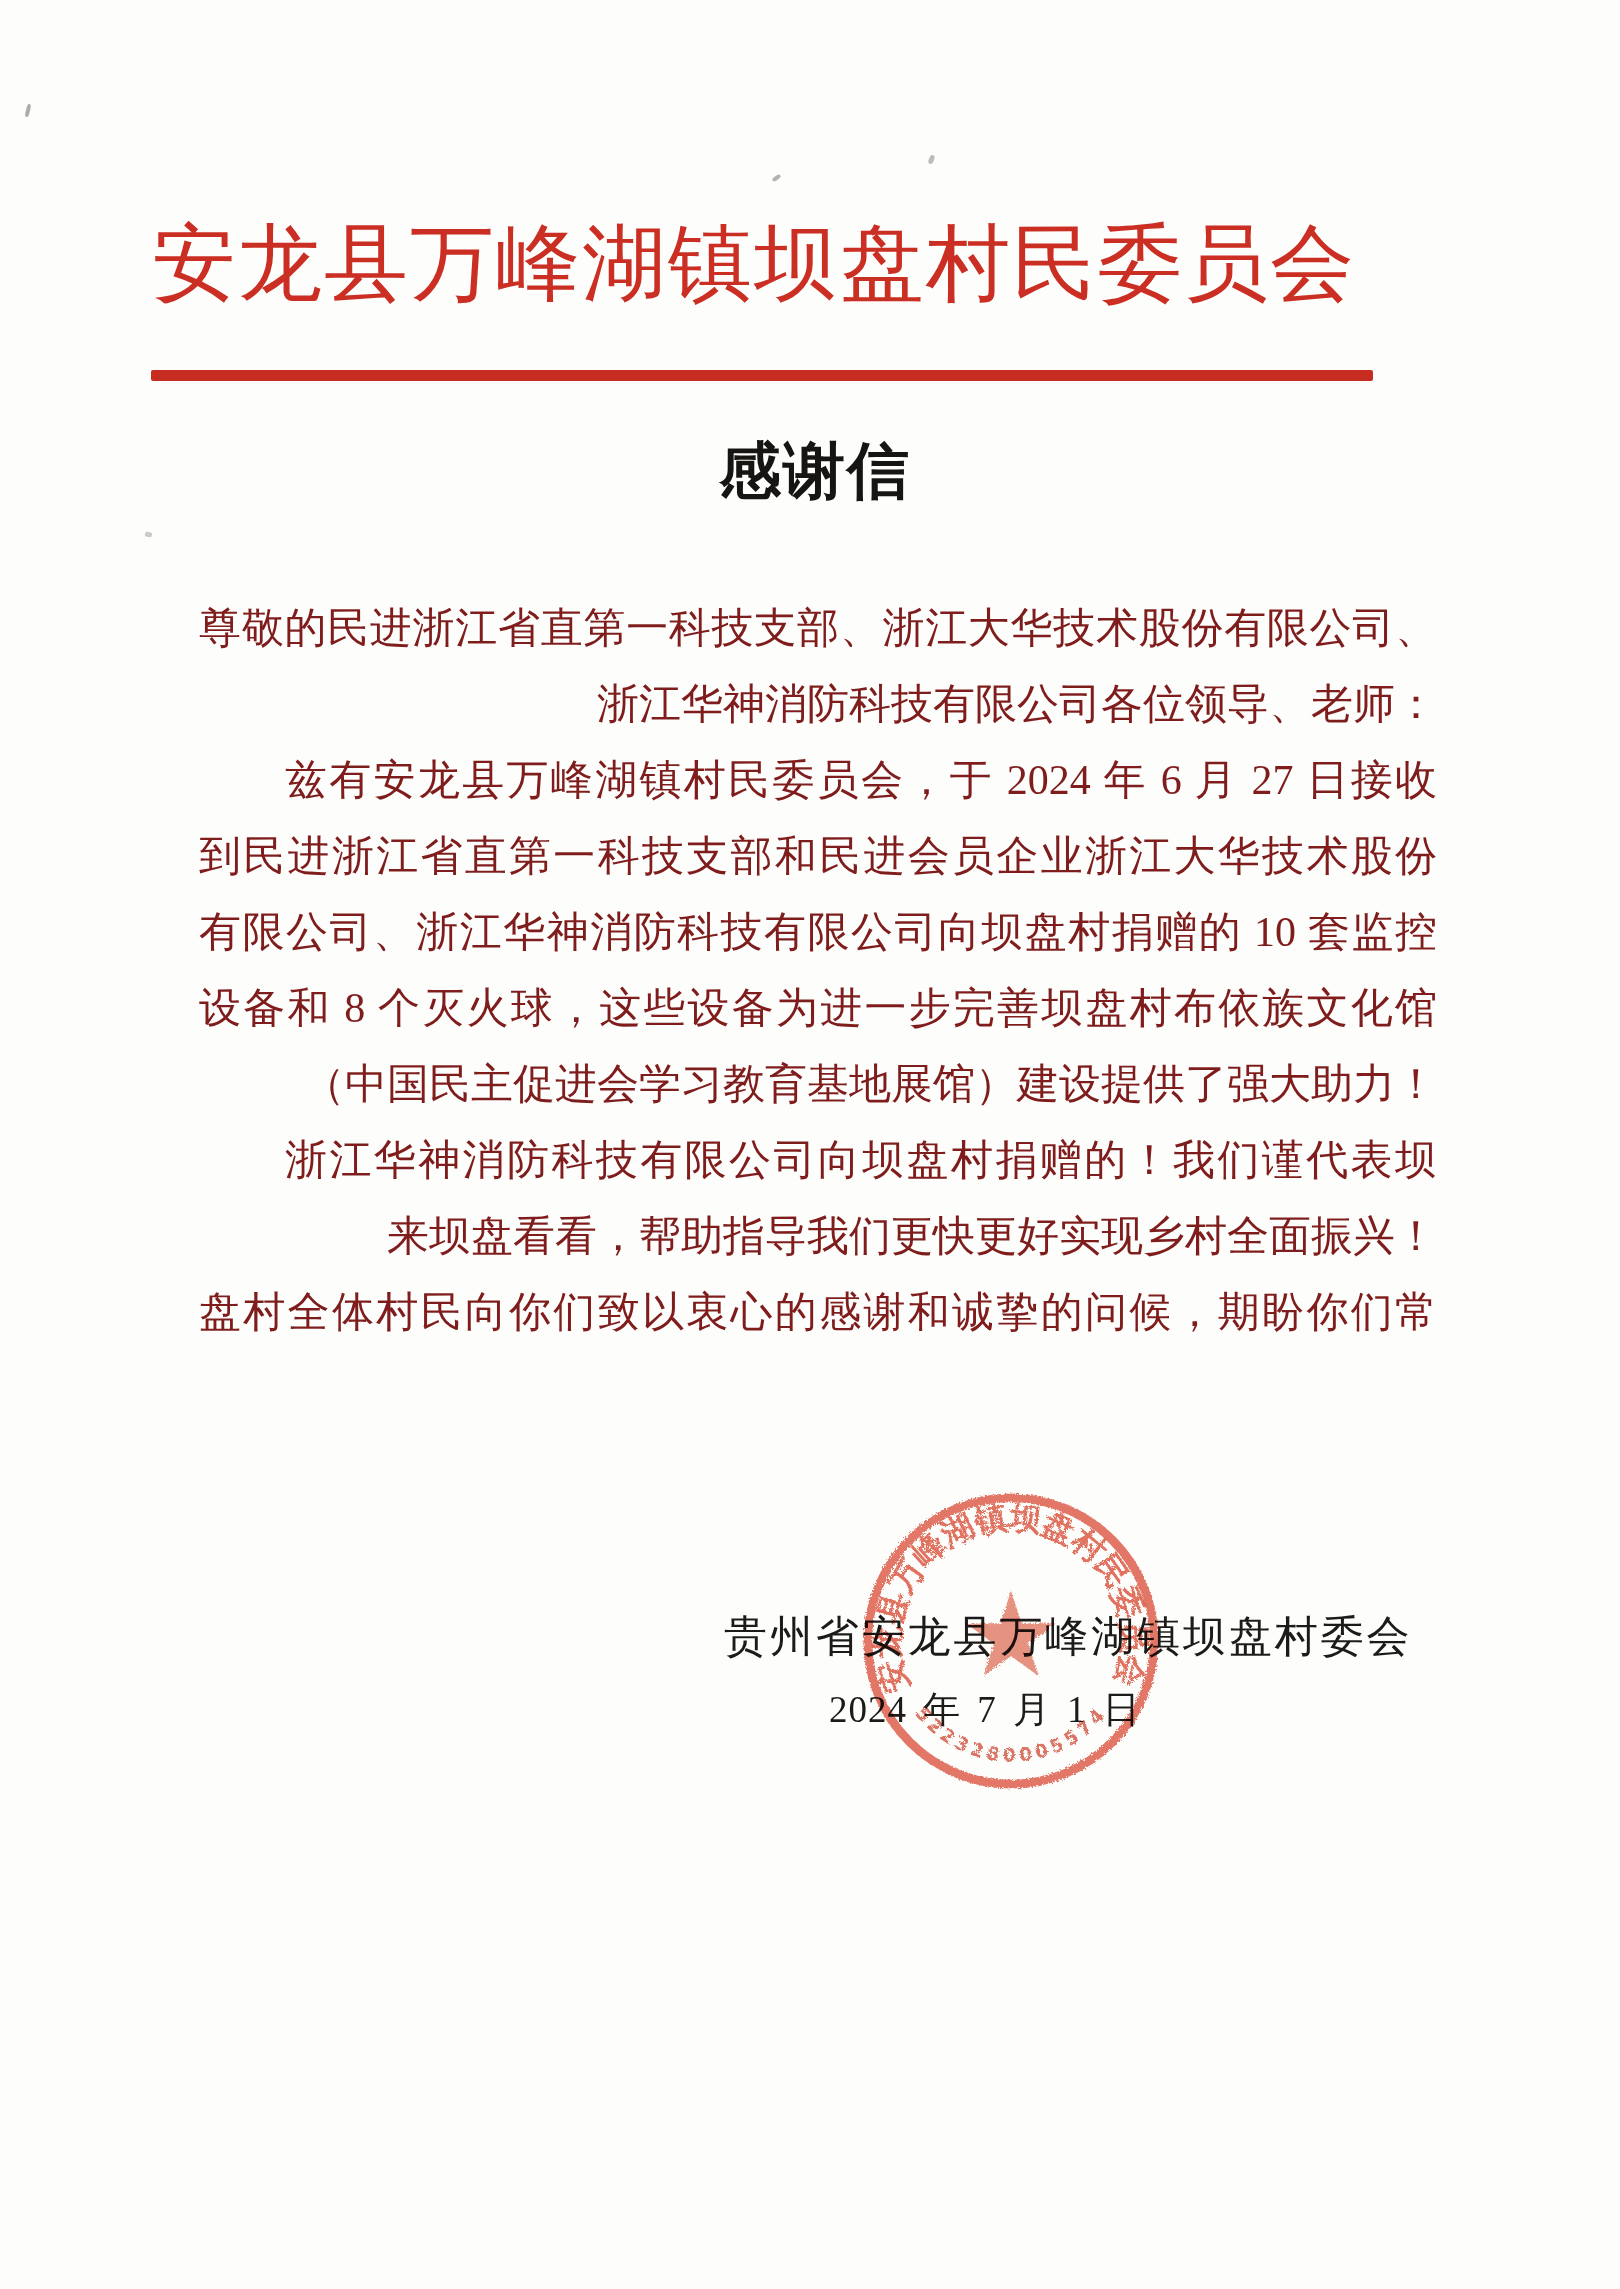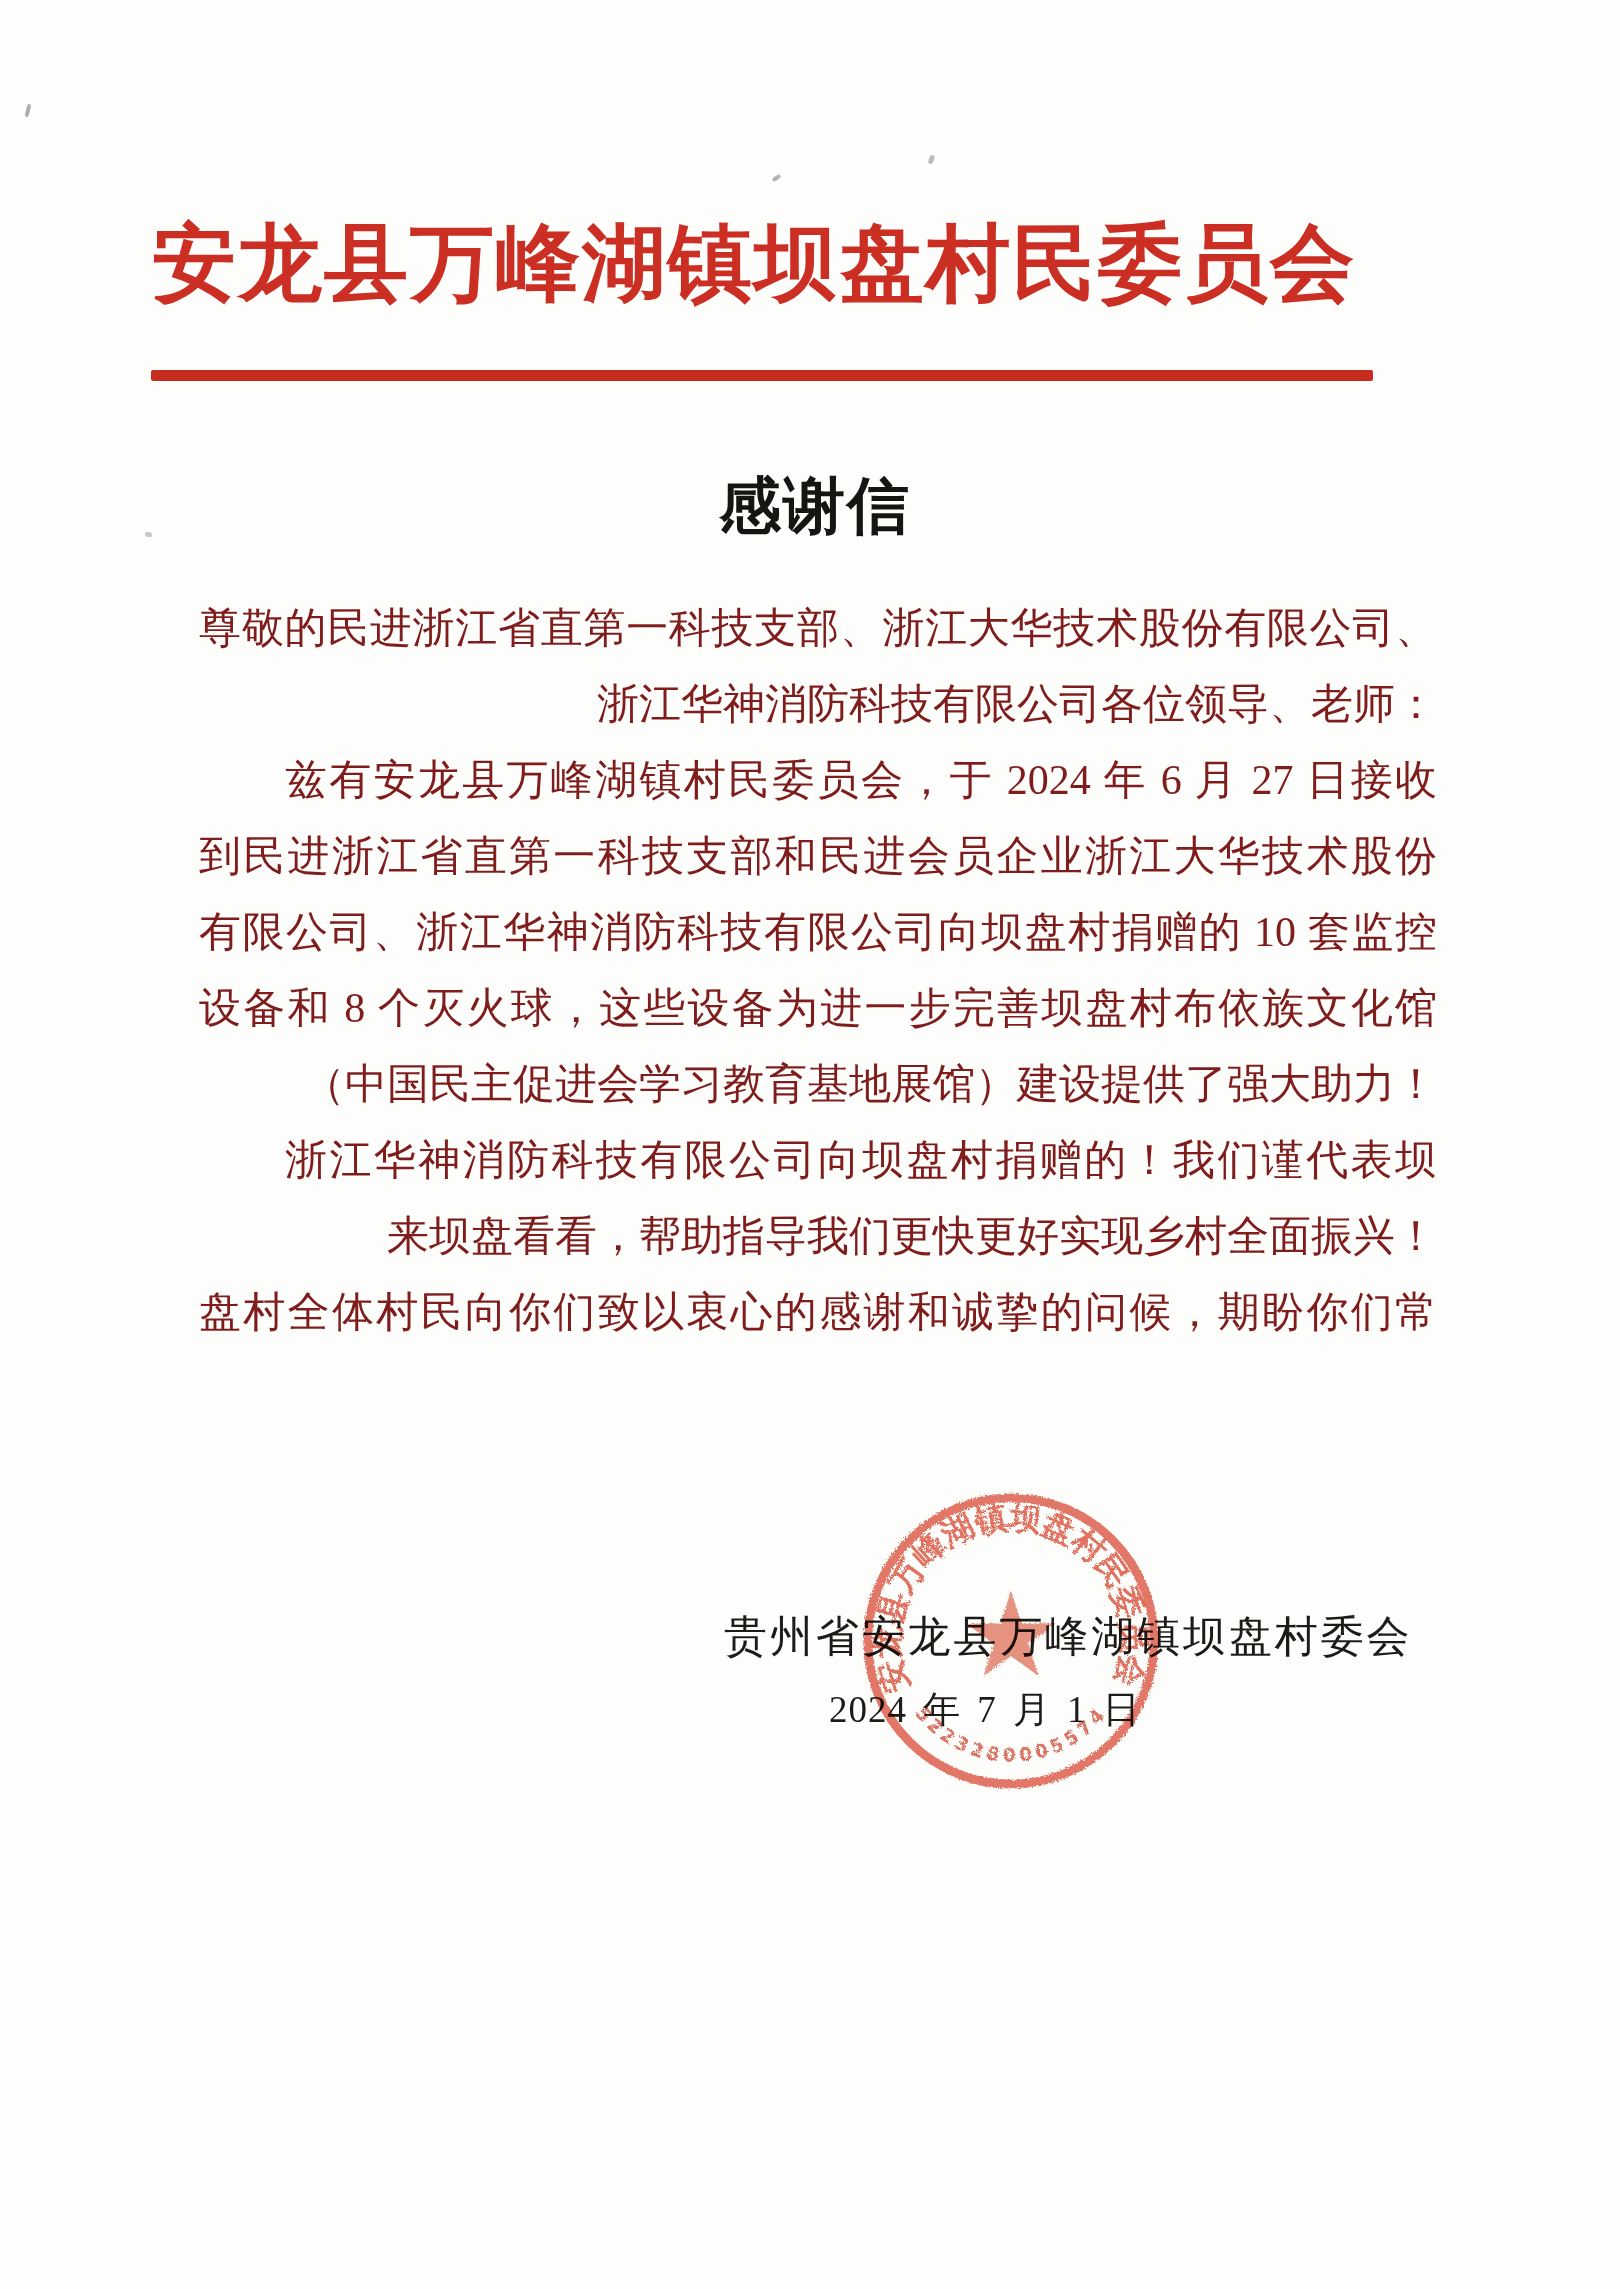--- a/index.html
+++ b/index.html
@@ -6,32 +6,32 @@
   .page{
     position:relative;
     width:1620px;height:2290px;
     background:#fdfdfc;
     overflow:hidden;
     font-family:"Liberation Serif","DejaVu Serif",serif;
   }
   
   .letterhead{
     position:absolute;left:152px;top:206px;width:1202px;height:116px;
-    font-size:84px;font-weight:bold;line-height:116px;
+    font-size:84px;font-weight:normal;line-height:116px;
     color:#cb2f23;
     text-align:justify;text-align-last:justify;
     letter-spacing:0;
   }
   .rule{
     position:absolute;left:151px;top:370px;width:1222px;height:10.8px;
     background:#c62d20;border-radius:2px;
   }
   
   .doc-title{
-    position:absolute;left:815px;top:464px;transform:translateX(-50%);
+    position:absolute;left:815px;top:429px;transform:translateX(-50%);
     margin:0;font-size:62px;font-weight:bold;color:#171512;
     letter-spacing:2px;white-space:nowrap;
   }
   
   .body-text{
     position:absolute;left:199px;top:590px;width:1238px;
     color:#7f1d1d;font-size:42px;
   }
   .line{
     height:76px;line-height:76px;

